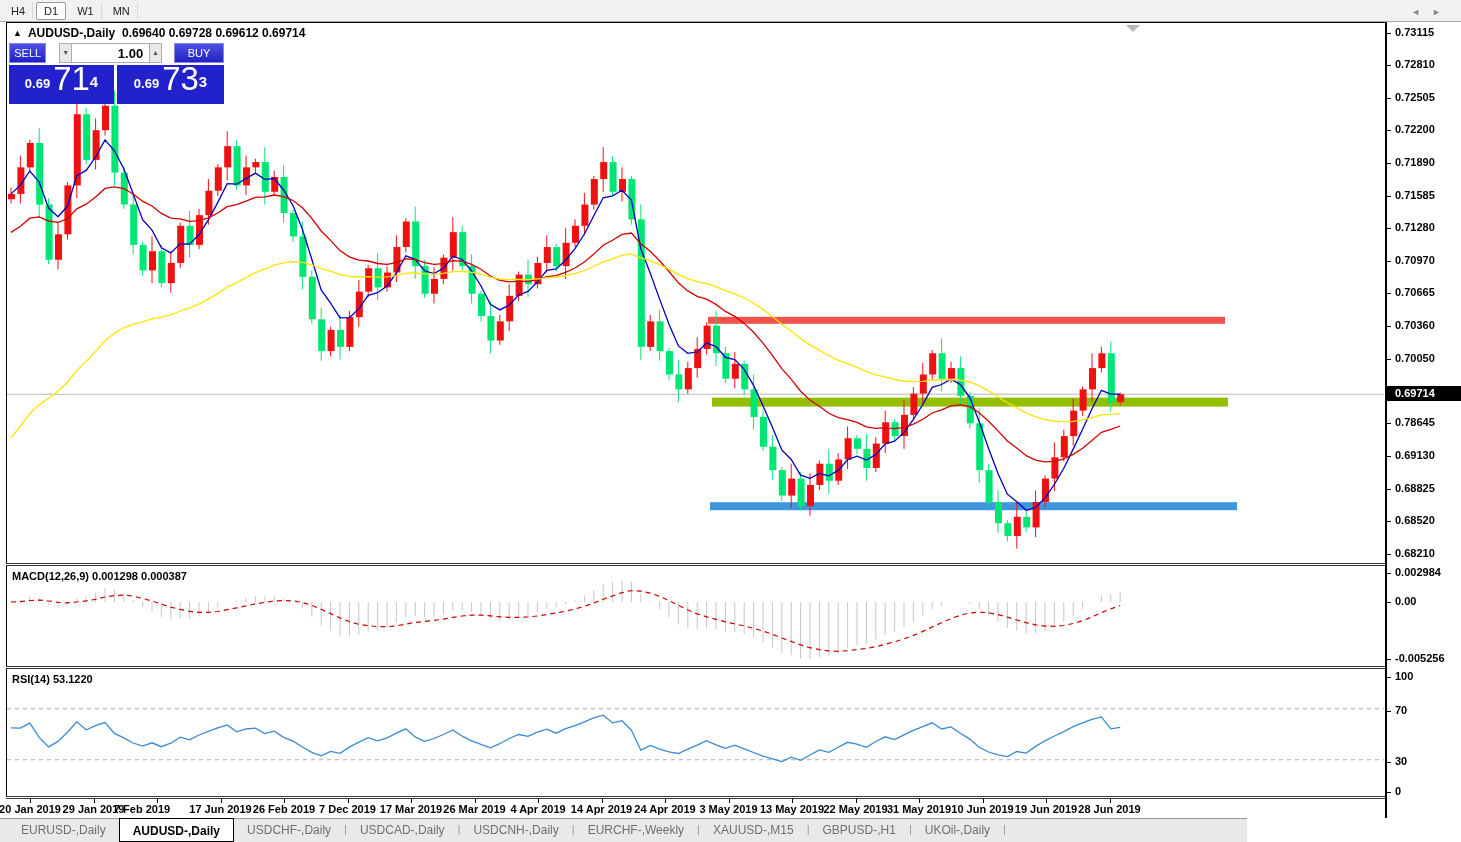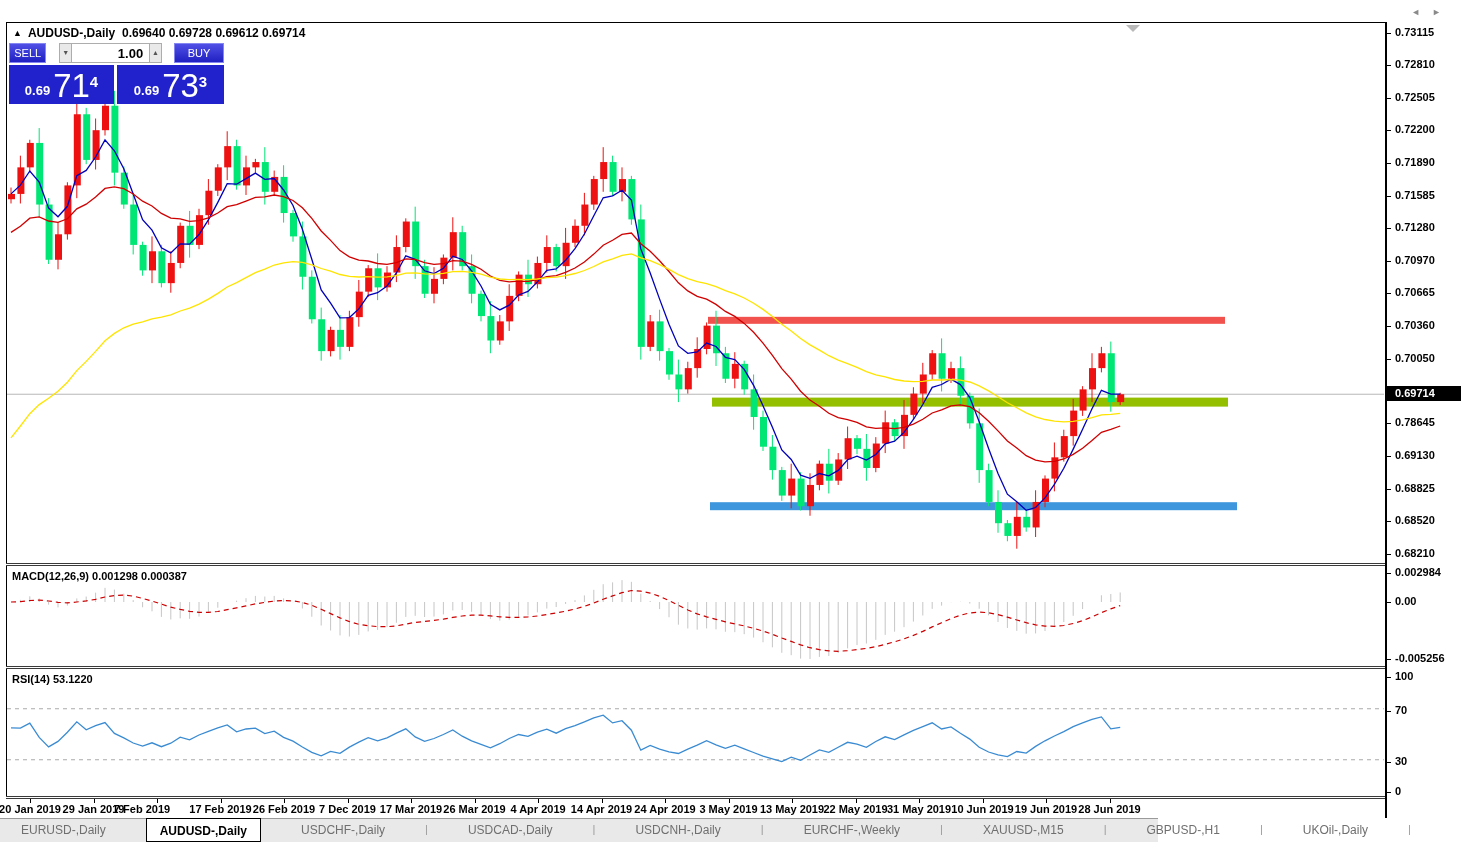--- a/index.html
+++ b/index.html
@@ -25,21 +25,21 @@
   
   .trade{position:absolute;left:9px;top:43px;width:215px;}
   .trow1{display:flex;height:20px;}
   .tbtn{background:linear-gradient(#5050e6,#2020c2);border:1px solid #8686f2;color:#fff;font-size:11px;text-align:center;line-height:18px;box-sizing:border-box;}
   .sellb{width:38px;}
   .buyb{width:51px;margin-left:12px;}
   .spin{width:13px;height:20px;background:#e9e9e9;border:1px solid #adadad;box-sizing:border-box;font-size:7px;color:#555;text-align:center;line-height:18px;}
   .spin.dn{margin-left:13px;}
   .vol{width:77px;height:20px;border:1px solid #adadad;border-left:none;border-right:none;box-sizing:border-box;font-family:"Liberation Sans",sans-serif;font-size:13px;font-weight:700;color:#000;text-align:right;padding:0 6px;outline:none;}
   .trow2{display:flex;margin-top:2px;height:39px;}
-  .pricebox{background:#2222cc;color:#fff;display:flex;align-items:flex-end;justify-content:center;padding-bottom:3px;box-sizing:border-box;}
+  .pricebox{background:#2222cc;color:#fff;display:flex;align-items:flex-end;justify-content:center;padding-bottom:10px;box-sizing:border-box;}
   .pb-left{width:105px;}
   .pb-right{width:107px;margin-left:3px;}
   .p-small{font-size:13px;font-weight:700;margin-right:3px;line-height:20px;}
   .p-big{font-size:33px;line-height:30px;}
   .p-sup{font-size:15px;font-weight:700;line-height:34px;align-self:flex-start;}
 
   
   .paxis{position:absolute;left:1385px;top:22px;width:76px;height:796px;background:#fff;border-left:2px solid #000;box-sizing:border-box;}
   .ptick{position:absolute;left:0;width:4px;height:1px;background:#000;}
   .plabel{position:absolute;left:8px;font-size:11px;font-weight:700;color:#000;white-space:nowrap;}
@@ -47,31 +47,32 @@
 
   
   .indlabel{position:absolute;left:12px;font-size:11px;font-weight:700;color:#000;white-space:nowrap;}
 
   
   .dateaxis{position:absolute;left:6px;top:799px;width:1379px;height:19px;background:#fff;}
   .dtick{position:absolute;top:0;width:1px;height:4px;background:#000;}
   .dlabel{position:absolute;top:4px;font-size:11px;font-weight:700;color:#000;white-space:nowrap;transform:translateX(-50%);}
 
   
-  .tabbar{position:absolute;left:0;top:818px;width:1158px;height:24px;background:#e9e9e9;border-top:1px solid #9a9a9a;box-sizing:border-box;display:flex;align-items:stretch;padding-left:8px;gap:27px;}
+  .tabbar{position:absolute;left:0;top:818px;width:1247px;height:24px;background:#e9e9e9;border-top:1px solid #9a9a9a;box-sizing:border-box;display:flex;align-items:stretch;padding-left:8px;}
   .tab{font-size:12px;color:#6f6f6f;padding:4px 13px 0 13px;white-space:nowrap;}
   .tab.active{background:#fff;color:#000;font-weight:700;border:1px solid #000;border-top:1px solid #000;margin-top:-1px;padding-top:5px;}
   .tabsep{color:#9a9a9a;padding-top:4px;font-size:11px;}
   .tabscroll{position:absolute;right:8px;top:7px;font-size:9px;color:#8a8a8a;letter-spacing:12px;}
 </style>
 </head>
 <body>
 
 <div class="app">
 
+  <div class="toolbar" id="tfbar"><div class="tfbtn">H4</div><div class="tfbtn active">D1</div><div class="tfbtn">W1</div><div class="tfbtn">MN</div></div>
 
   <div class="frame-line" style="left:6px;top:22px;width:1379px;height:1px;"></div>
   <div class="frame-line" style="left:6px;top:22px;width:1px;height:777px;"></div>
   <div class="hdiv" style="top:563px;"></div>
   <div class="hdiv" style="top:666px;"></div>
   <div class="hdiv" style="top:796px;"></div>
 
   <svg id="main-svg" viewBox="6 22 1379 541" style="left:6px;top:22px;" width="1379" height="541">
       <line x1="7" y1="394.2479102956171" x2="1384" y2="394.2479102956171" stroke="#b8b8b8" stroke-width="1"></line>
       <rect x="708" y="316.82008154944" width="517" height="7" fill="#f1524d"></rect>
@@ -536,21 +537,21 @@
     </div>
 
   <div class="dateaxis" id="dateaxis">
       <div class="dtick" style="left: 24px;"></div>
       <div class="dlabel" style="left: 24px;">20 Jan 2019</div>
       <div class="dtick" style="left: 87.5px;"></div>
       <div class="dlabel" style="left: 87.5px;">29 Jan 2019</div>
       <div class="dtick" style="left: 151px;"></div>
       <div class="dlabel" style="left: 136px;">7 Feb 2019</div>
       <div class="dtick" style="left: 214.5px;"></div>
-      <div class="dlabel" style="left: 214.5px;">17 Feb 2019</div>
+      <div class="dlabel" style="left: 214.5px;">17 Jun 2019</div>
       <div class="dtick" style="left: 278px;"></div>
       <div class="dlabel" style="left: 278px;">26 Feb 2019</div>
       <div class="dtick" style="left: 341.5px;"></div>
       <div class="dlabel" style="left: 341.5px;">7 Dec 2019</div>
       <div class="dtick" style="left: 405px;"></div>
       <div class="dlabel" style="left: 405px;">17 Mar 2019</div>
       <div class="dtick" style="left: 468.5px;"></div>
       <div class="dlabel" style="left: 468.5px;">26 Mar 2019</div>
       <div class="dtick" style="left: 532px;"></div>
       <div class="dlabel" style="left: 532px;">4 Apr 2019</div>

